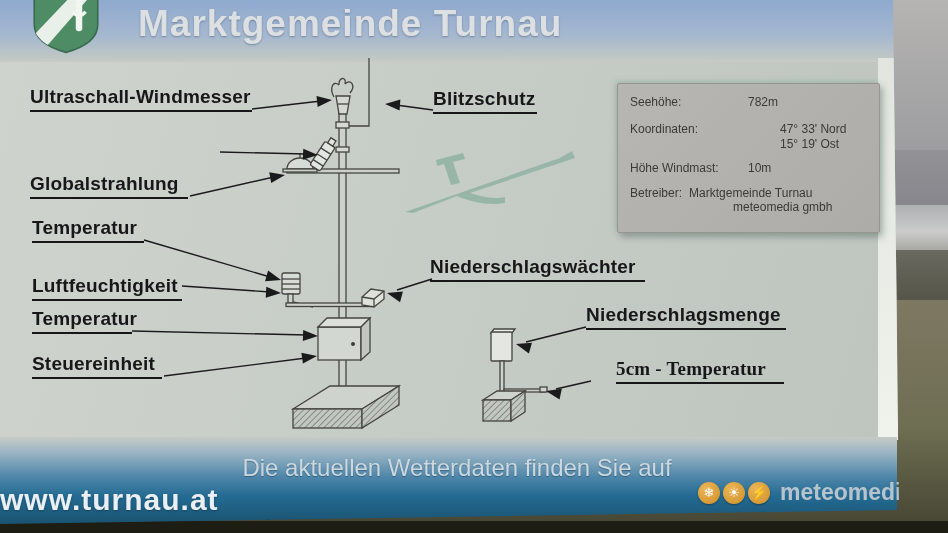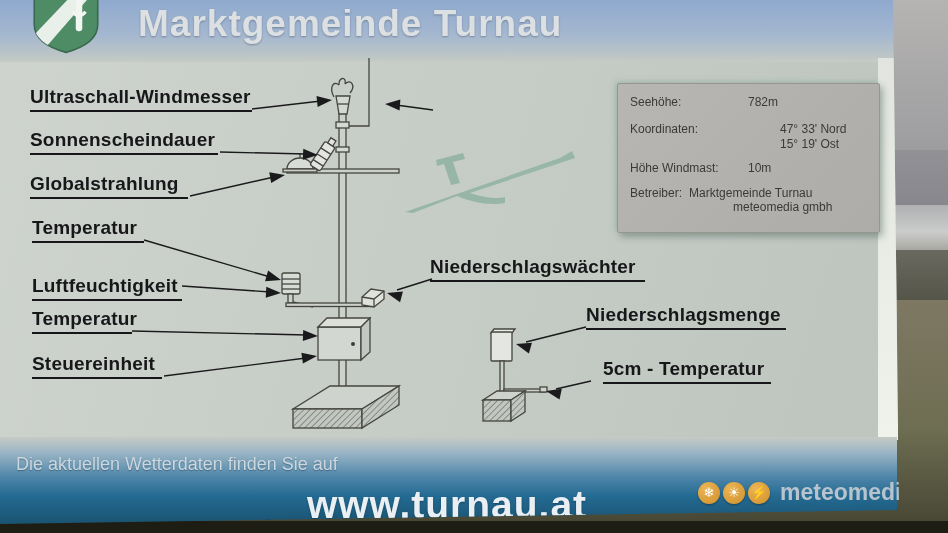--- a/index.html
+++ b/index.html
@@ -34,24 +34,24 @@
   .ibox{position:absolute;left:617px;top:83px;width:263px;height:150px;box-sizing:border-box;
         background:linear-gradient(135deg,#b7b6b2,#adaca8);border:1px solid #96958f;border-radius:2px;
         box-shadow:3px 4px 7px rgba(40,70,60,.35),-2px -2px 5px rgba(140,180,160,.45);
         padding:11px 12px;color:#3a3a37;font-size:12px;line-height:1.2;}
   .irow{display:flex;}
   .ilab{width:118px;flex:none;}
   .mb1{margin-bottom:13px;} .mb2{margin-bottom:10px;gap:32px;} .mb3{margin-bottom:10px;}
   .ilab-b{flex:none;margin-right:7px;}
   .ival-ind{margin-left:44px;}
   
-  .f-line1{position:absolute;left:16px;top:17px;width:894px;
-        font-size:18px;color:#ccd8e0;text-shadow:0 1px 1px rgba(10,40,60,.4);}
-  .f-url{position:absolute;left:0;top:46px;width:894px;text-align:center;
-        font-size:39px;font-weight:bold;color:#e9eff3;letter-spacing:1px;
+  .f-line1{position:absolute;left:10px;top:17px;width:894px;text-align:center;
+        font-size:24px;color:#ccd8e0;text-shadow:0 1px 1px rgba(10,40,60,.4);}
+  .f-url{position:absolute;left:0;top:46px;width:894px;text-align:left;
+        font-size:30px;font-weight:bold;color:#e9eff3;letter-spacing:1px;
         text-shadow:0 1px 2px rgba(10,40,60,.45);}
   .f-logo{position:absolute;left:698px;top:42px;display:flex;align-items:center;}
   .lcirc{width:22px;height:22px;border-radius:50%;margin-right:3px;flex:none;
         background:radial-gradient(circle at 35% 30%,#ecb555,#cf8f2a);
         color:#fff;font-size:13px;line-height:22px;text-align:center;
         box-shadow:0 1px 2px rgba(0,0,0,.35);}
   .brand{margin-left:7px;font-size:23px;font-weight:bold;color:#b7c4cd;}
   svg{display:block;}
   .overlay{position:absolute;left:0;top:0;pointer-events:none;}
 </style>
@@ -110,29 +110,29 @@
       <div class="irow">
         <div class="ilab-b">Betreiber:</div>
         <div class="ival">
           <div>Marktgemeinde Turnau</div>
           <div class="ival-ind">meteomedia gmbh</div>
         </div>
       </div>
     </div>
 
     <div class="lbl" style="left:30px;top:86px;width:222px;">Ultraschall-Windmesser</div>
-    <div class="lbl" style="left:30px;top:129px;width:188px;">Sonnenscheindauer</div>
     <div class="lbl" style="left:30px;top:173px;width:158px;">Globalstrahlung</div>
     <div class="lbl" style="left:32px;top:217px;width:112px;">Temperatur</div>
     <div class="lbl" style="left:32px;top:263px;width:150px;margin-top:12px;">Luftfeuchtigkeit</div>
     <div class="lbl" style="left:32px;top:308px;width:100px;">Temperatur</div>
     <div class="lbl" style="left:32px;top:353px;width:130px;">Steuereinheit</div>
+    <div class="lbl" style="left:433px;top:88px;width:104px;">Blitzschutz</div>
     <div class="lbl" style="left:430px;top:256px;width:215px;">Niederschlagswächter</div>
     <div class="lbl" style="left:586px;top:304px;width:200px;">Niederschlagsmenge</div>
-    <div class="lbl" style="left:603px;top:358px;width:168px;">5cm - Temperatur</div>
+    <div class="lbl" style="left:616px;top:358px;width:168px;font-family:Liberation Serif, serif;">5cm - Temperatur</div>
 
     <svg class="overlay" width="948" height="533" viewBox="0 0 948 533">
       <defs>
         <pattern id="hatch" patternUnits="userSpaceOnUse" width="4.5" height="4.5" patternTransform="rotate(45)">
           <rect width="4.5" height="4.5" fill="#c3c7c1"></rect>
           <line x1="0" y1="0" x2="0" y2="4.5" stroke="#6e726c" stroke-width="1.4"></line>
         </pattern>
       </defs>
 
       <g fill="#8fb3a3" opacity="0.85">

